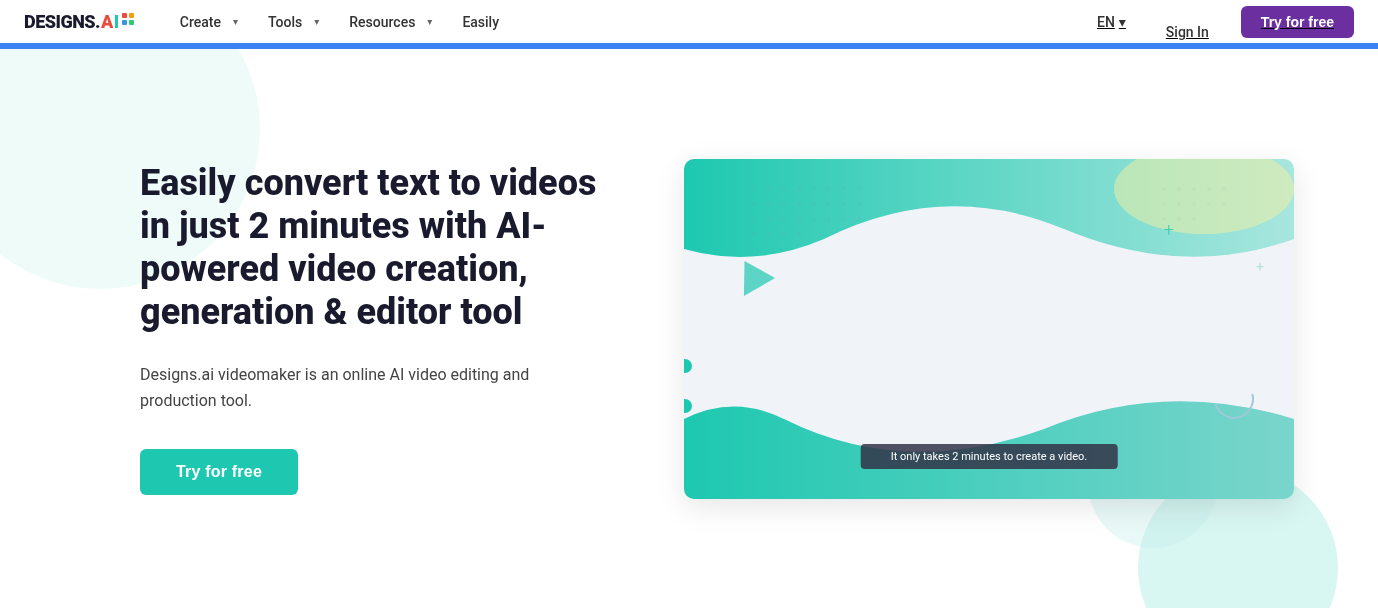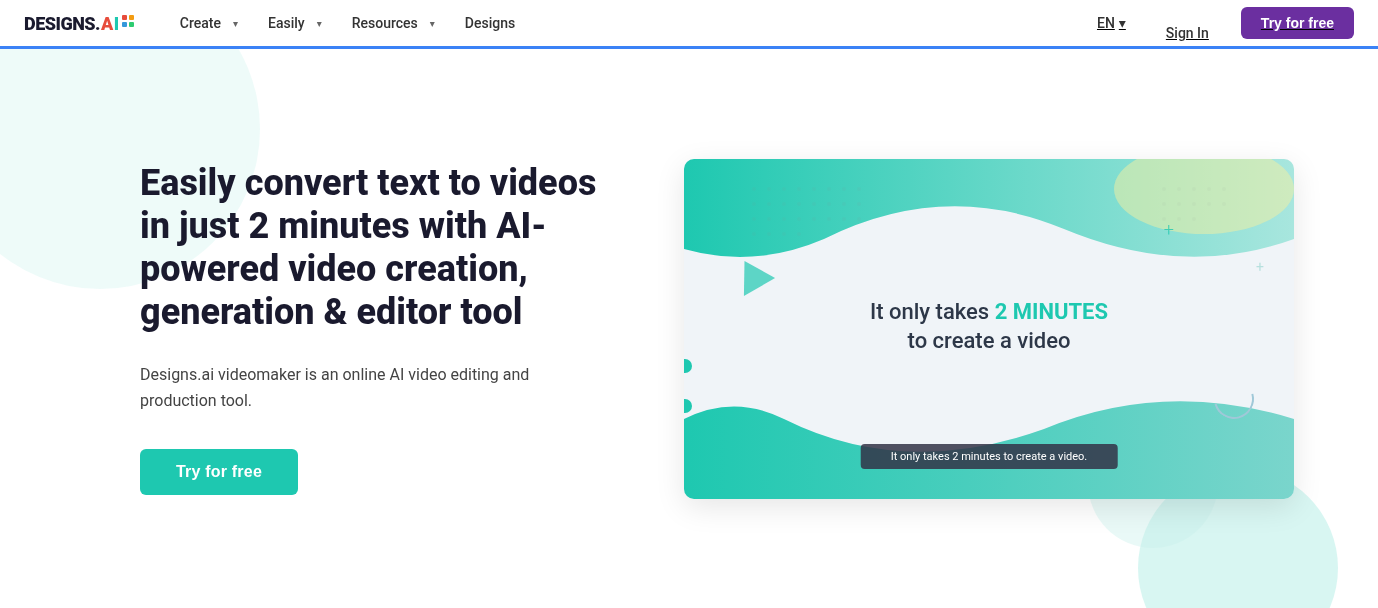--- a/index.html
+++ b/index.html
@@ -4,21 +4,21 @@
   <style>
     * { margin: 0; padding: 0; box-sizing: border-box; }
     body { font-family: -apple-system, BlinkMacSystemFont, 'Segoe UI', Roboto, sans-serif; background: #fff; overflow-x: hidden; width: 1378px; }
 
     
     nav {
       display: flex;
       align-items: center;
       height: 49px;
       padding: 0 24px;
-      border-bottom: 3px solid #3b82f6;
+      border-bottom: 6px solid #3b82f6;
       background: #fff;
       position: relative;
       z-index: 10;
     }
     .logo {
       display: flex;
       align-items: center;
       margin-right: 32px;
       font-weight: 800;
       font-size: 18px;
@@ -360,29 +360,29 @@
       </svg>
     </span>
   </div>
 
   <div class="nav-links">
     <div class="nav-item">
       <span>Create</span>
       <span class="chevron">▾</span>
     </div>
     <div class="nav-item">
-      <span>Easily</span>
+      <span>Tools</span>
       <span class="chevron">▾</span>
     </div>
     <div class="nav-item">
       <span>Resources</span>
       <span class="chevron">▾</span>
     </div>
     <div class="nav-item nav-pricing">
-      <span>Designs</span>
+      <span>Easily</span>
     </div>
   </div>
 
   <div class="nav-right">
     <div class="lang-selector">
       <span>EN</span>
       <span class="chevron">▾</span>
     </div>
     <div class="sign-in-btn">Sign In</div>
     <button class="try-free-btn-nav">Try for free</button>
@@ -488,24 +488,17 @@
       <div class="deco-triangle"></div>
 
       <div class="deco-dot-teal-1"></div>
       <div class="deco-dot-teal-2"></div>
 
       <div class="deco-plus">+</div>
       <div class="deco-plus-sm">+</div>
 
       <div class="deco-circle-arc"></div>
 
-      <div class="video-center-text">
-        <div class="line1">
-          <span>It only takes</span>
-          <span class="highlight"> <span>2 MINUTES</span></span>
-        </div>
-        <div class="line2">to create a video</div>
-      </div>
 
       <div class="video-caption">It only takes 2 minutes to create a video.</div>
     </div>
   </div>
 </section>
 
 </body></html>

